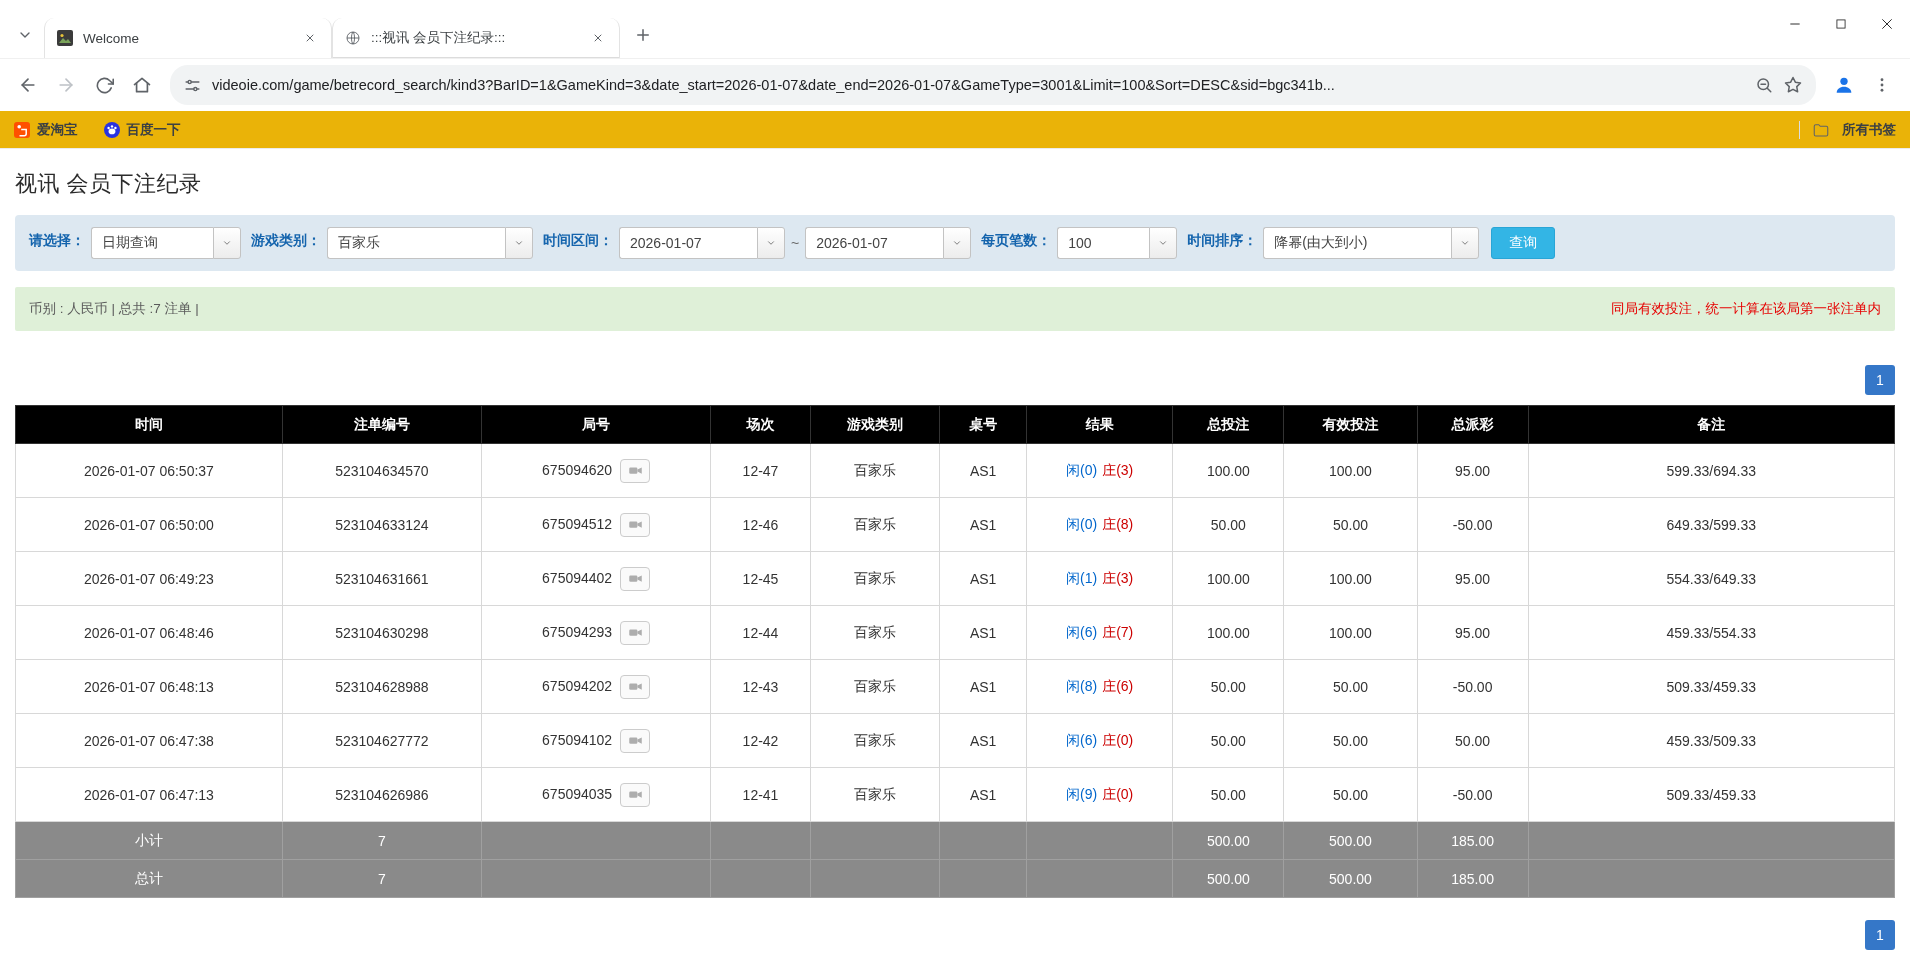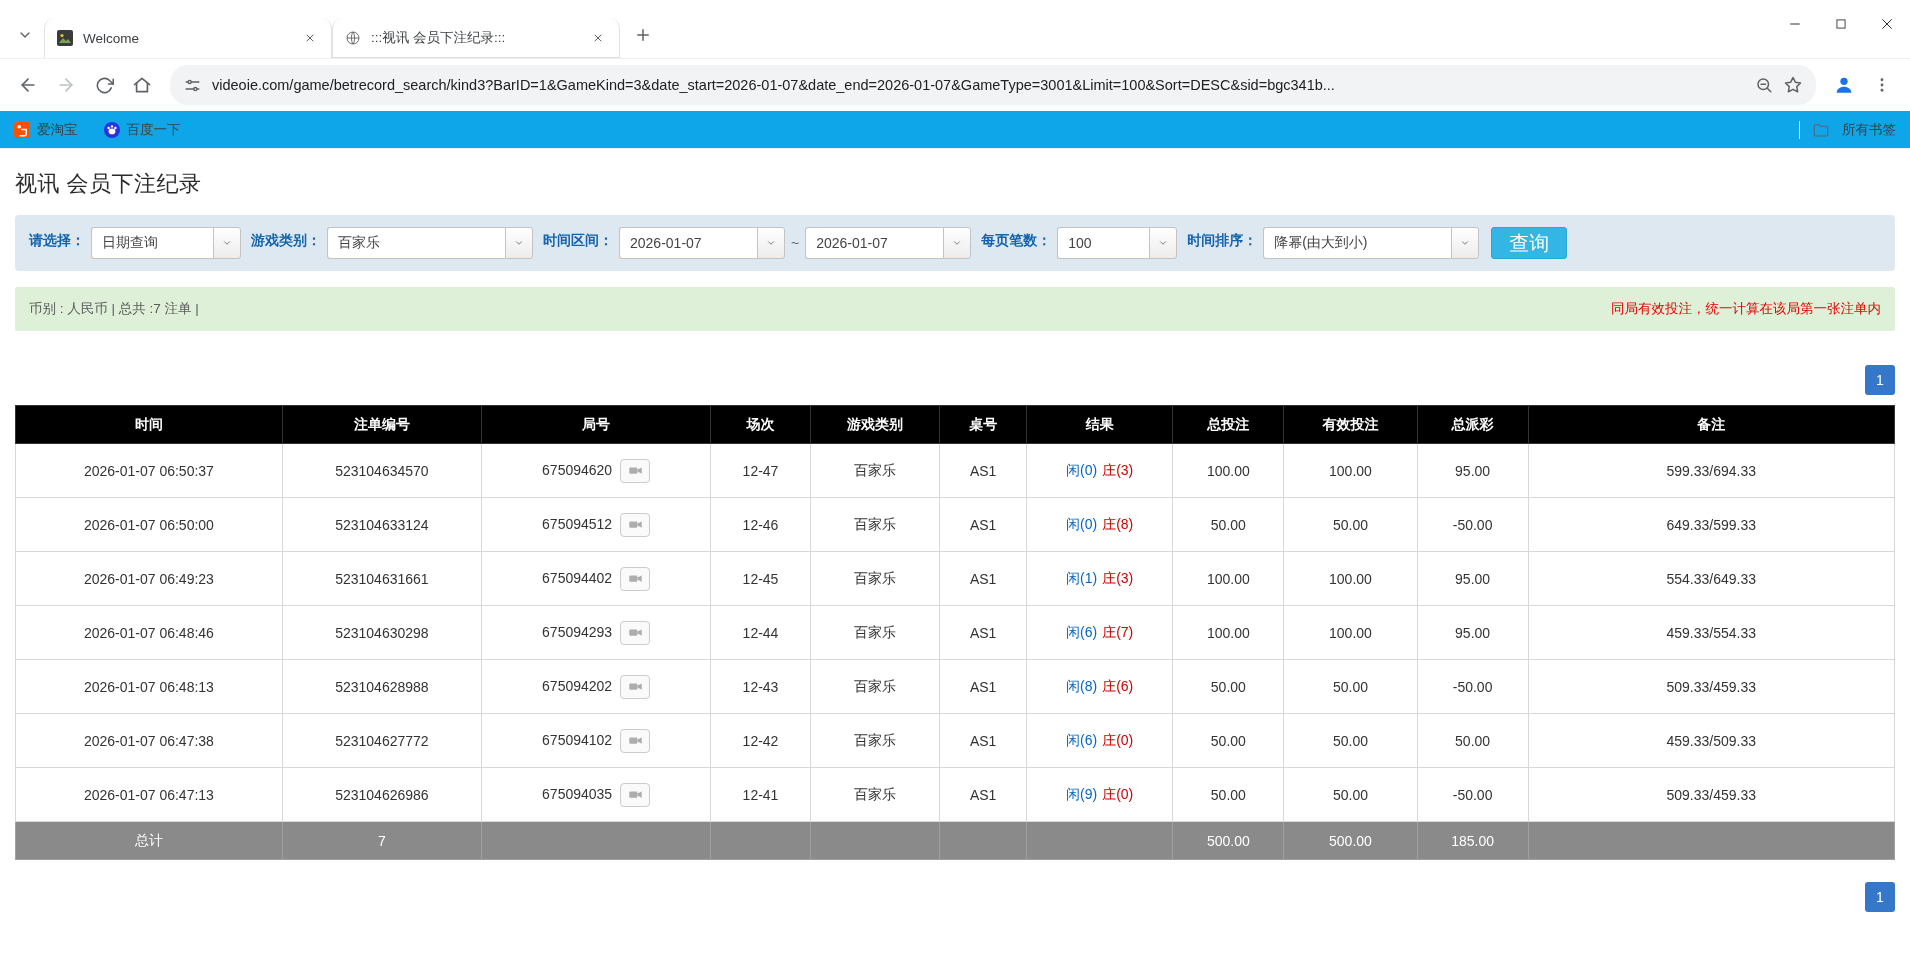--- a/index.html
+++ b/index.html
@@ -18,42 +18,42 @@
   .win-controls { position:absolute; right:0; top:0; height:48px; display:flex; }
   .win-btn { width:46px; height:100%; display:flex; align-items:center; justify-content:center; color:#1f1f1f; background:transparent; border:none; }
 
   .toolbar { height:52px; display:flex; align-items:center; padding:0 10px; gap:2px; background:#fff; }
   .tool-btn { width:36px; height:36px; border-radius:50%; display:flex; align-items:center; justify-content:center; color:#5f6368; background:transparent; border:none; }
   .tool-btn.disabled { color:#bdc1c6; }
   .omnibox { flex:1; height:40px; background:#f1f3f4; border-radius:18px; display:flex; align-items:center; gap:11px; padding:0 14px; margin:0 8px; min-width:0; }
   .url { flex:1; font-size:14.5px; color:#202124; white-space:nowrap; overflow:hidden; text-overflow:ellipsis; }
   .omni-icon { color:#5f6368; display:flex; background:transparent; border:none; padding:0; }
 
-  .bookmarks-bar { height:38px; display:flex; align-items:center; padding:0 14px; gap:26px; font-size:13.5px; color:#3c4043; border-bottom:1px solid #ececec; background:#0ea5e9; }
+  .bookmarks-bar { height:38px; display:flex; align-items:center; padding:0 14px; gap:26px; font-size:13.5px; color:#3c4043; border-bottom:1px solid #ececec; background:#eab308;font-weight:bold; }
   .bm { display:flex; align-items:center; gap:7px; cursor:default; }
   .bm-right { margin-left:auto; display:flex; align-items:center; gap:12px; }
   .bm-sep { width:1px; height:18px; background:#dadce0; }
 
   
   .content { padding:0 15px; }
   .page-title { font-size:22px; color:#2b2b2b; font-weight:500; margin:20px 0 16px; letter-spacing:.5px; }
 
   .filter-bar { background:var(--filter-bg,#dde8f1); border-radius:4px; padding:12px; display:flex; align-items:center; }
   .flabel { color:var(--filter-label-blue,#1464ad); font-weight:bold; font-size:14px; white-space:nowrap; margin:0 6px 4px 10px; }
   .flabel.first { margin-left:2px; }
   .combo { display:flex; align-items:stretch; }
   .combo-value { background:#fff; border:1px solid #c3c3c3; border-right:none; border-radius:3px 0 0 3px; height:32px; display:flex; align-items:center; padding:0 10px; font-size:14px; color:#444; white-space:nowrap; overflow:hidden; }
   .combo-arrow { width:28px; height:32px; border:1px solid #c3c3c3; background:linear-gradient(#fff,#ececec); border-radius:0 3px 3px 0; display:flex; align-items:center; justify-content:center; color:#666; padding:0; }
   .w-select .combo-value { width:122px; }
   .w-game   .combo-value { width:178px; }
   .w-date   .combo-value { width:138px; }
   .w-size   .combo-value { width:92px; }
   .w-sort   .combo-value { width:188px; }
   .tilde { color:#666; margin:0 6px; font-size:14px; }
-  .search-btn { margin-left:12px; background:var(--query-button-blue,#33b5e5); color:#fff; border:1px solid #29a5d6; border-radius:3px; height:32px; padding:0 17px; font-size:20px; }
+  .search-btn { margin-left:12px; background:var(--query-button-blue,#33b5e5); color:#fff; border:1px solid #29a5d6; border-radius:3px; height:32px; padding:0 17px; font-size:14px; }
 
   .summary-bar { margin-top:16px; background:var(--summary-bg,#dff0d8); padding:13px 14px; font-size:13.5px; color:#5a5a5a; display:flex; justify-content:space-between; align-items:center; border-radius:2px; }
   .summary-note { color:var(--notice-red,#e60000); }
 
   .pager-row { display:flex; justify-content:flex-end; margin:34px 0 10px; }
   .pager-bottom { display:flex; justify-content:flex-end; margin-top:22px; }
   .page-btn { min-width:30px; height:30px; background:var(--pagination-blue,#3577c8); color:#fff; border:none; border-radius:3px; font-size:14px; display:flex; align-items:center; justify-content:center; }
 
   table.records { width:100%; border-collapse:collapse; table-layout:fixed; }
   .records th { background:var(--table-header-bg,#000); color:#fff; font-size:14px; font-weight:bold; height:38px; border:1px solid #333; }
@@ -448,32 +448,45 @@
           <td>12-41</td>
           <td>百家乐</td>
           <td>AS1</td>
           <td><span class="res-p">闲(9)</span><span class="res-b">庄(0)</span></td>
           <td class="bet-link">50.00</td>
           <td>50.00</td>
           <td class="neg">-50.00</td>
           <td>509.33/459.33</td>
         </tr>
         <tr class="total">
-          <td>总计</td>
+          <td>小计</td>
           <td>7</td>
           <td></td>
             <td></td>
             <td></td>
           <td></td>
             <td></td>
           <td>500.00</td>
           <td>500.00</td>
           <td>185.00</td>
           <td></td>
         </tr>
+        <tr class="total">
+          <td>总计</td>
+          <td>7</td>
+          <td></td>
+            <td></td>
+            <td></td>
+          <td></td>
+            <td></td>
+          <td>500.00</td>
+          <td>500.00</td>
+          <td>185.00</td>
+          <td></td>
+        </tr>
       </tbody>
     </table>
 
     <div class="pager-bottom">
       <button class="page-btn">1</button>
     </div>
   </div>
 </div>
 
 </body></html>

